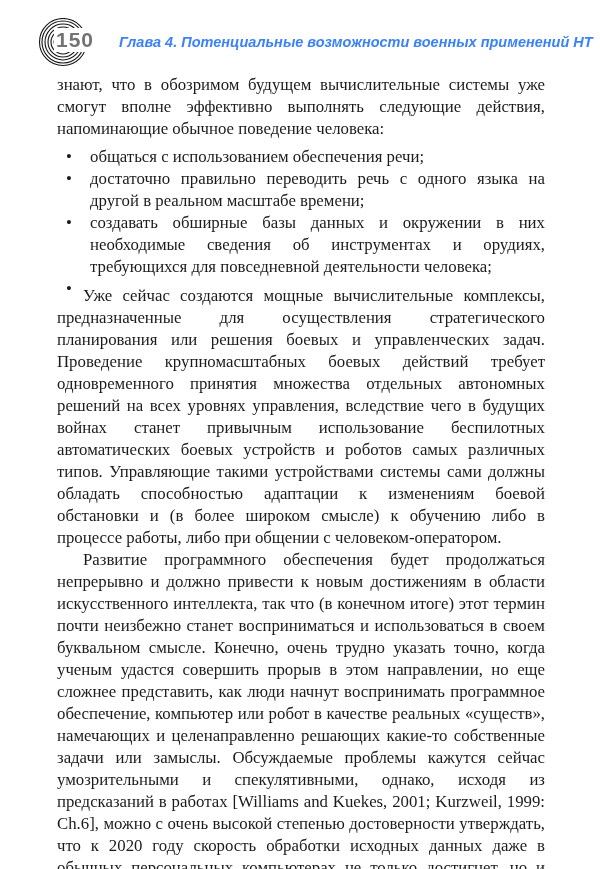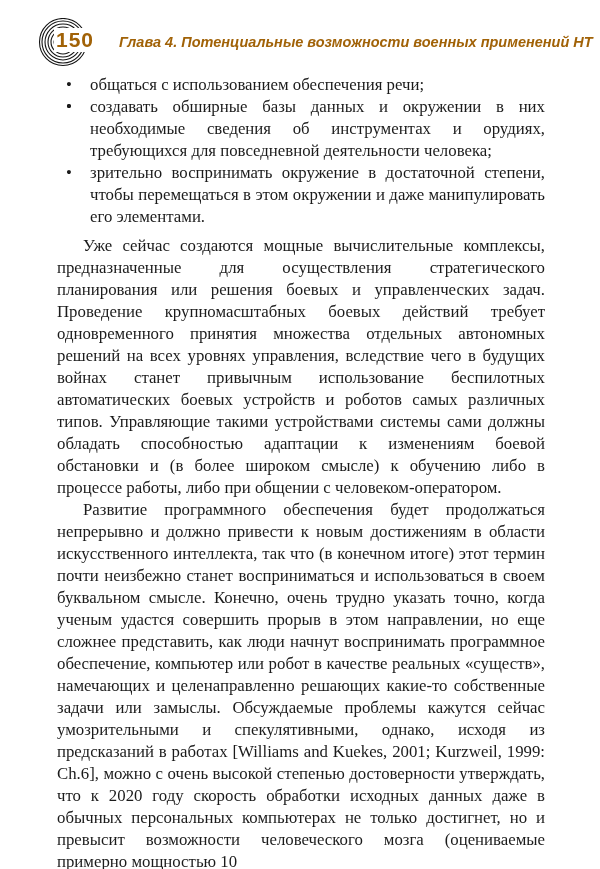--- a/index.html
+++ b/index.html
@@ -43,30 +43,30 @@
     position: absolute;
     left: 17px;
     top: 12px;
     background: #ffffff;
     padding: 0 3px 0 2px;
     font-family: "Liberation Sans", sans-serif;
     font-weight: bold;
     font-size: 21px;
     line-height: 24px;
     letter-spacing: 1px;
-    color: #a16207;
+    color: #737373;
   }
   .chapter-title {
     margin: 0 0 0 10px;
     font-family: "Liberation Sans", sans-serif;
     font-style: italic;
     font-weight: bold;
     font-size: 14.5px;
     line-height: 18px;
-    color: #a16207;
+    color: #3b82f6;
     white-space: nowrap;
   }
 
   
   .body-text {
     font-size: 16.8px;
     line-height: 22px;
     text-align: justify;
   }
   .body-text p {
@@ -108,36 +108,37 @@
           <circle cx="26" cy="24" r="23.5"></circle>
         </g>
       </svg>
       <span class="page-number">150</span>
     </div>
     <h1 class="chapter-title">Глава 4. Потенциальные возможности военных применений НТ</h1>
   </header>
 
   <main class="body-text">
 
+    <p>знают, что в обозримом будущем вычислительные системы уже смогут вполне эффективно выполнять следующие действия, напоминающие обычное поведение человека:</p>
 
     <ul class="bullet-list">
       <li>
         <span class="bullet">•</span>
         <span>общаться с использованием обеспечения речи;</span>
       </li>
       <li>
         <span class="bullet">•</span>
+        <span>достаточно правильно переводить речь с одного языка на другой в реальном масштабе времени;</span>
       </li>
       <li>
         <span class="bullet">•</span>
         <span>создавать обширные базы данных и окружении в них необходимые сведения об инструментах и орудиях, требующихся для повседневной деятельности человека;</span>
       </li>
       <li>
         <span class="bullet">•</span>
-        <span>зрительно воспринимать окружение в достаточной степени, чтобы перемещаться в этом окружении и даже манипулировать его элементами.</span>
       </li>
     </ul>
 
     <p class="indent">Уже сейчас создаются мощные вычислительные комплексы, предназначенные для осуществления стратегического планирования или решения боевых и управленческих задач. Проведение крупномасштабных боевых действий требует одновременного принятия множества отдельных автономных решений на всех уровнях управления, вследствие чего в будущих войнах станет привычным использование беспилотных автоматических боевых устройств и роботов самых различных типов. Управляющие такими устройствами системы сами должны обладать способностью адаптации к изменениям боевой обстановки и (в более широком смысле) к обучению либо в процессе работы, либо при общении с человеком-оператором.</p>
 
     <p class="indent">
       <span>Развитие программного обеспечения будет продолжаться непрерывно и должно привести к новым достижениям в области искусственного интеллекта, так что (в конечном итоге) этот термин почти неизбежно станет восприниматься и использоваться в своем буквальном смысле. Конечно, очень трудно указать точно, когда ученым удастся совершить прорыв в этом направлении, но еще сложнее представить, как люди начнут воспринимать программное обеспечение, компьютер или робот в качестве реальных «существ», намечающих и целенаправленно решающих какие-то собственные задачи или замыслы. Обсуждаемые проблемы кажутся сейчас умозрительными и спекулятивными, однако, исходя из предсказаний в работах [Williams and Kuekes, 2001; Kurzweil, 1999: Ch.6], можно с очень высокой степенью достоверности утверждать, что к 2020 году скорость обработки исходных данных даже в обычных персональных компьютерах не только достигнет, но и превысит возможности человеческого мозга (оцениваемые примерно мощностью 10</span>
     </p>
 
   </main>

